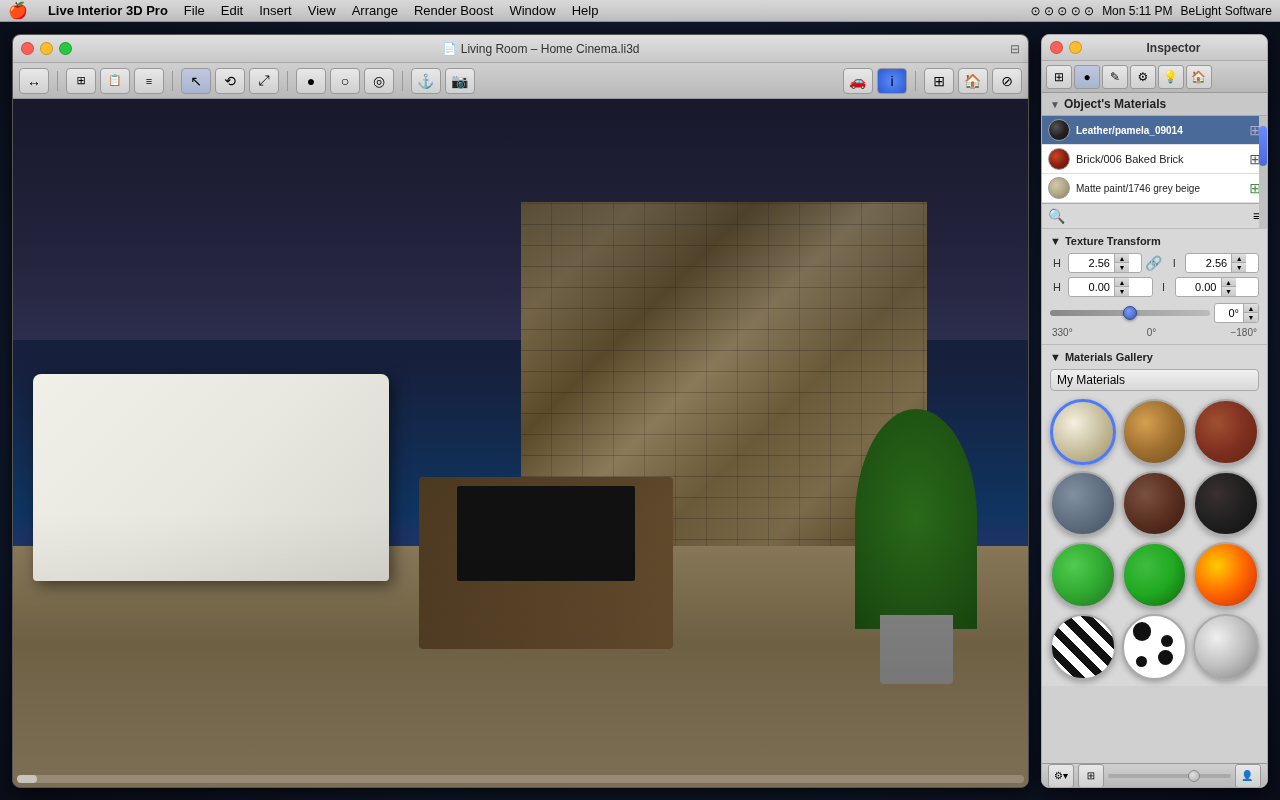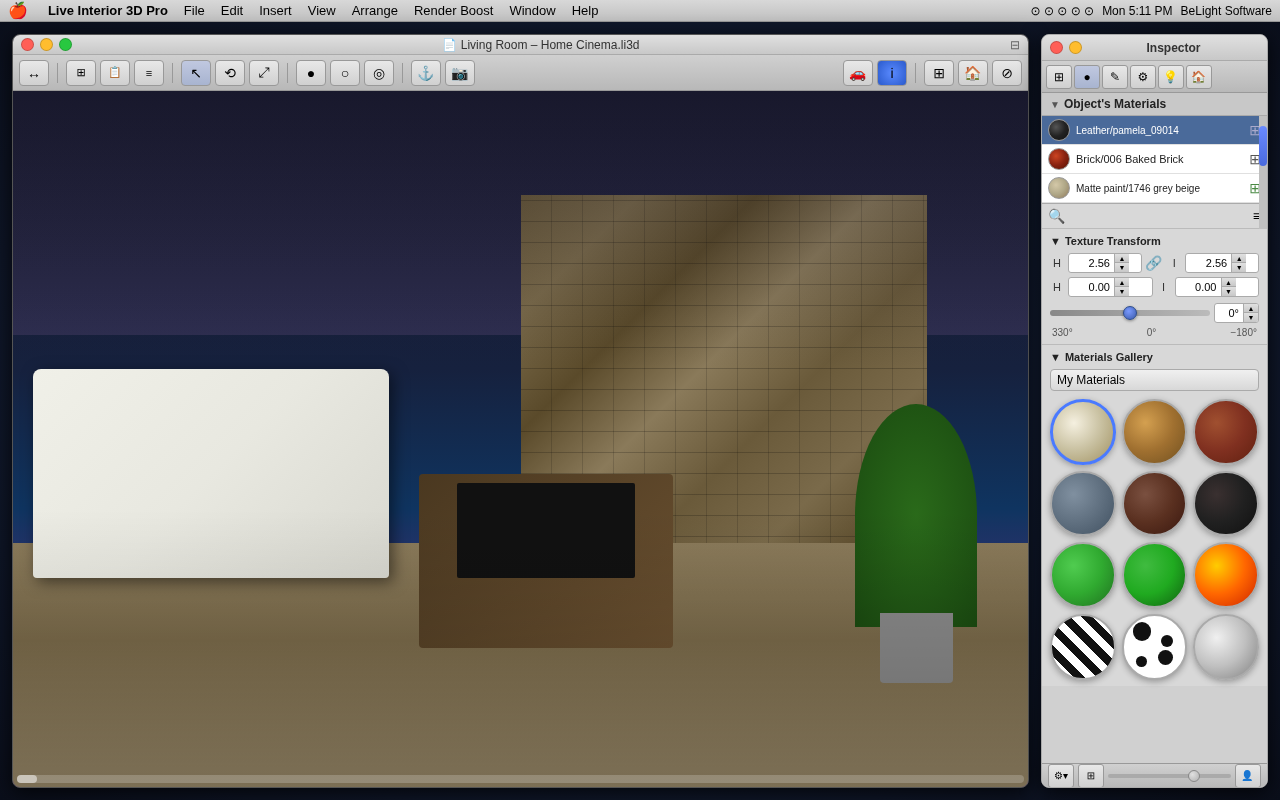--- a/index.html
+++ b/index.html
@@ -51,21 +51,21 @@
       background: #2a2a3a;
       border-radius: 8px;
       box-shadow: 0 4px 20px rgba(0,0,0,0.8);
       display: flex;
       flex-direction: column;
       overflow: hidden;
       border: 1px solid #555;
     }
 
     .window-titlebar {
-      height: 20px;
+      height: 28px;
       background: linear-gradient(to bottom, #e0e0e0 0%, #c8c8c8 100%);
       display: flex;
       align-items: center;
       padding: 0 8px;
       gap: 6px;
       border-bottom: 1px solid #aaa;
     }
     .traffic-light { width: 13px; height: 13px; border-radius: 50%; cursor: pointer; border: 1px solid rgba(0,0,0,0.2); }
     .tl-close { background: #ff5f57; }
     .tl-min { background: #ffbd2e; }
@@ -644,21 +644,21 @@
       <div class="section-header">
         <span class="section-arrow">▼</span>
         <span>Object's Materials</span>
       </div>
 
       <div style="position:relative;">
         <div class="materials-list">
 
           <div class="material-item" style="background:#4a6a9a;">
             <div class="material-swatch" style="background:radial-gradient(circle at 35% 35%, #555, #222, #111);"></div>
-            <span class="material-name" style="color:white;font-size:10px;">Leather/pamela_09014</span>
+            <span class="material-name" style="color:white;font-size:10px;font-weight:bold;">Leather/pamela_09014</span>
             <span class="material-icon" style="color:#aac;">⊞</span>
           </div>
 
           <div class="material-item">
             <div class="material-swatch" style="background:radial-gradient(circle at 35% 35%, #cc4422, #882211, #551100);"></div>
             <span class="material-name">Brick/006 Baked Brick</span>
             <span class="material-icon">⊞</span>
           </div>
 
           <div class="material-item">

